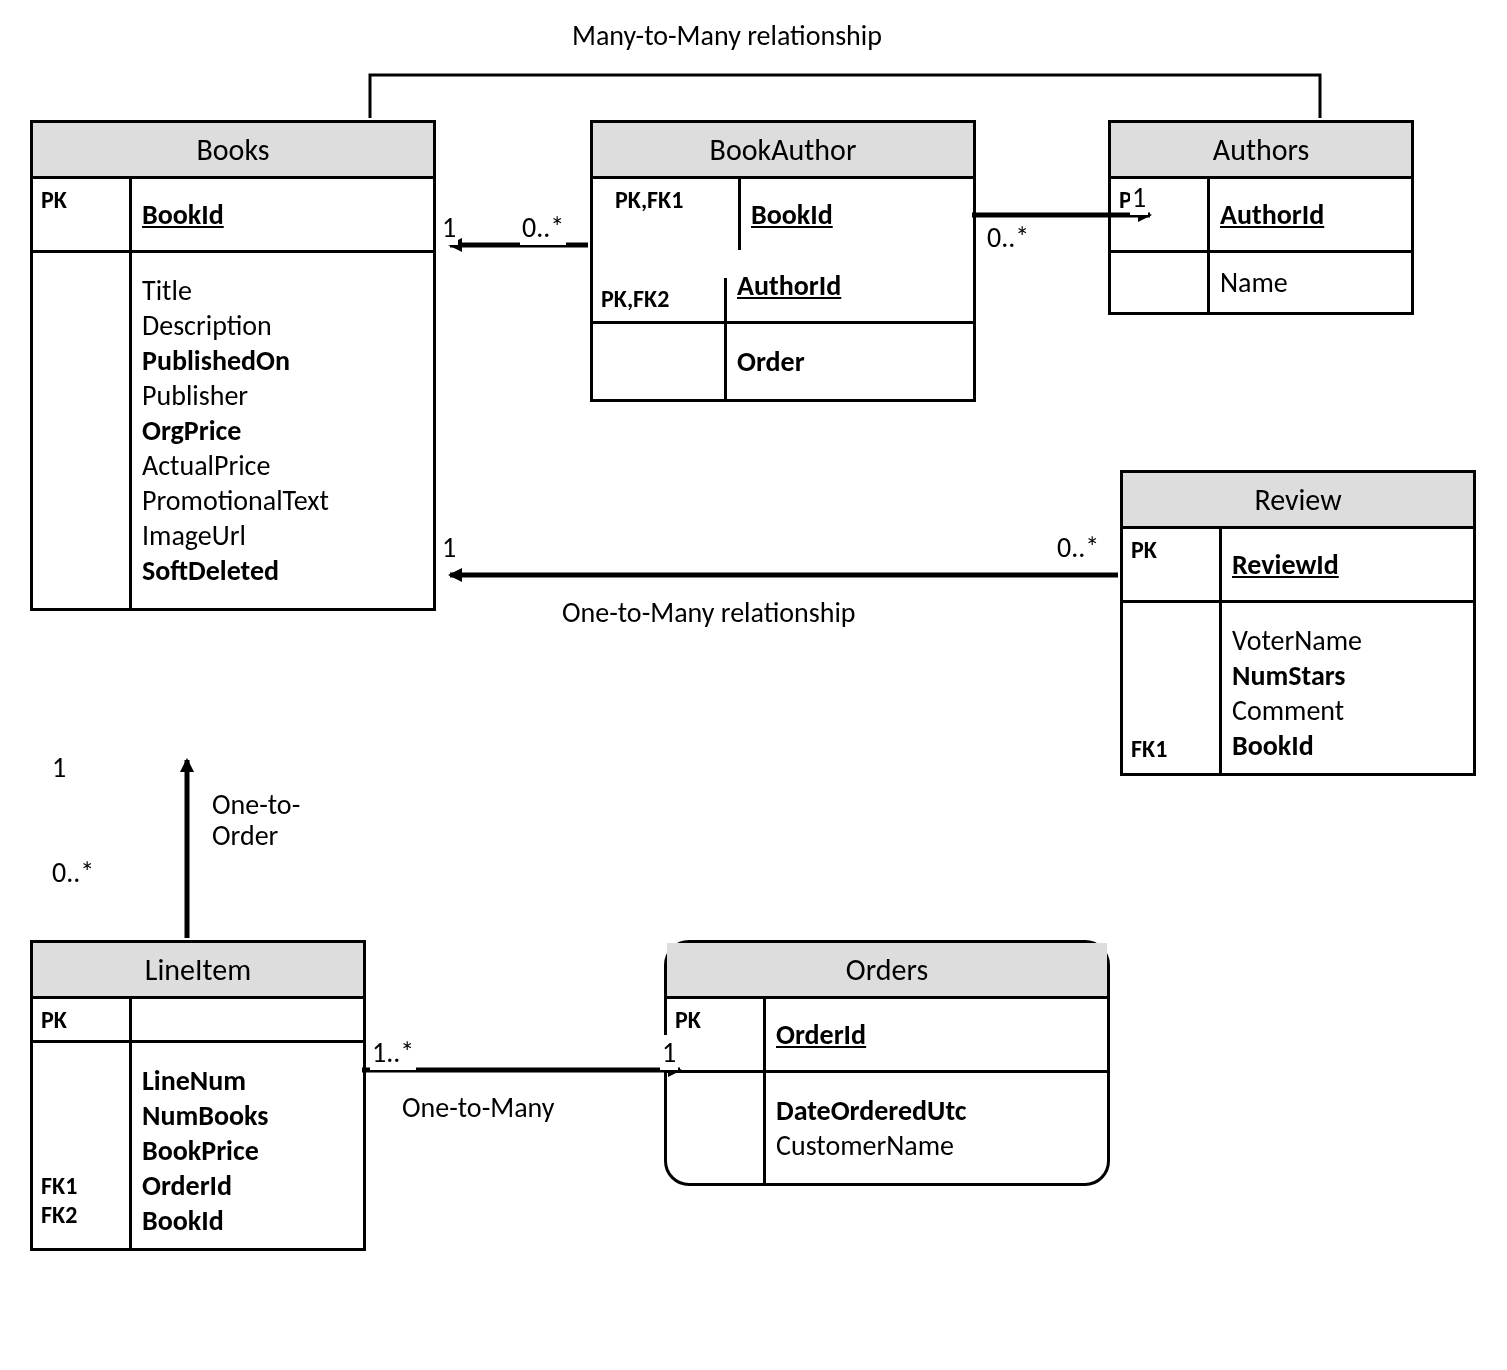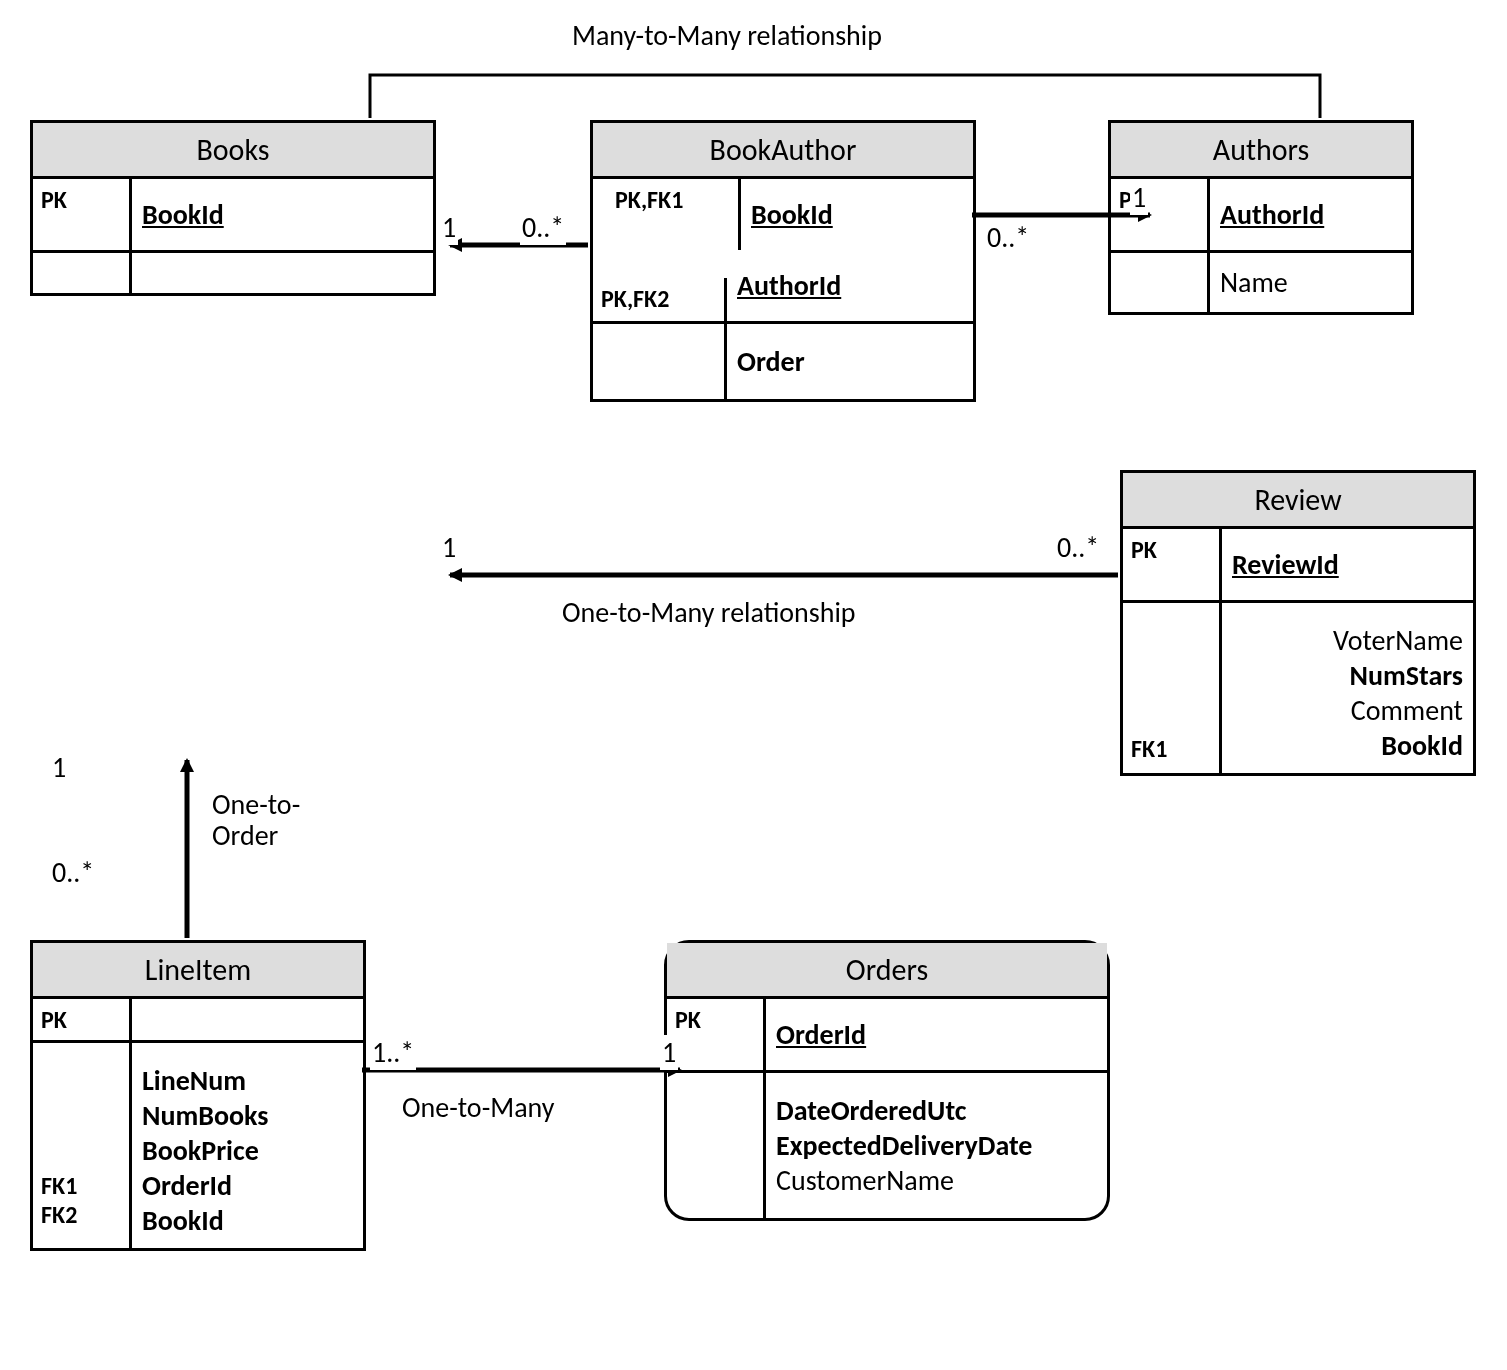--- a/index.html
+++ b/index.html
@@ -23,20 +23,31 @@
   <div class="label" style="left:570px;top:18px;">Many-to-Many relationship</div>
 
   <div class="entity" style="left:30px;top:120px;width:400px;">
     <div class="title">Books</div>
     <div class="row pk">
       <div class="key">PK</div>
       <div class="val">BookId</div>
     </div>
     <div class="row sep">
       <div class="key" style="padding-top:20px;padding-bottom:20px;"></div>
+      <div class="val" style="padding-top:20px;padding-bottom:20px;">
+        <div>Title</div>
+        <div>Description</div>
+        <div class="bold">PublishedOn</div>
+        <div>Publisher</div>
+        <div class="bold">OrgPrice</div>
+        <div>ActualPrice</div>
+        <div>PromotionalText</div>
+        <div>ImageUrl</div>
+        <div class="bold">SoftDeleted</div>
+      </div>
     </div>
   </div>
 
   <div class="entity" style="left:590px;top:120px;width:380px;">
     <div class="title">BookAuthor</div>
     <div class="row">
       <div class="key" style="width:115px;min-width:115px;margin-left:14px;">PK,FK1</div>
       <div class="val" style="font-weight:bold;text-decoration:underline;">BookId</div>
     </div>
     <div class="row">
@@ -67,21 +78,21 @@
       <div class="key">PK</div>
       <div class="val">ReviewId</div>
     </div>
     <div class="row sep">
       <div class="key" style="padding-top:20px;padding-bottom:10px;display:flex;flex-direction:column;justify-content:flex-end;">
         <div style="height:36px;"></div>
         <div style="height:36px;"></div>
         <div style="height:36px;"></div>
         <div>FK1</div>
       </div>
-      <div class="val" style="padding-top:20px;padding-bottom:10px;text-align:right;">
+      <div class="val" style="padding-top:20px;padding-bottom:10px;">
         <div>VoterName</div>
         <div class="bold">NumStars</div>
         <div>Comment</div>
         <div class="bold">BookId</div>
       </div>
     </div>
   </div>
 
   <div class="entity" style="left:30px;top:940px;width:330px;">
     <div class="title">LineItem</div>
@@ -109,21 +120,20 @@
   <div class="entity" style="left:664px;top:940px;width:440px;border-radius:25px;">
     <div class="title">Orders</div>
     <div class="row pk">
       <div class="key">PK</div>
       <div class="val">OrderId</div>
     </div>
     <div class="row sep">
       <div class="key" style="padding-top:20px;padding-bottom:20px;"></div>
       <div class="val" style="padding-top:20px;padding-bottom:20px;">
         <div class="bold">DateOrderedUtc</div>
-        <div class="bold">ExpectedDeliveryDate</div>
         <div>CustomerName</div>
       </div>
     </div>
   </div>
 
   <svg width="1507" height="1370">
     <defs>
       <marker id="arrow" markerWidth="14" markerHeight="14" refX="2" refY="7" orient="auto" markerUnits="userSpaceOnUse">
         <path d="M0,7 L14,0 L14,14 Z" fill="#000"></path>
       </marker>

